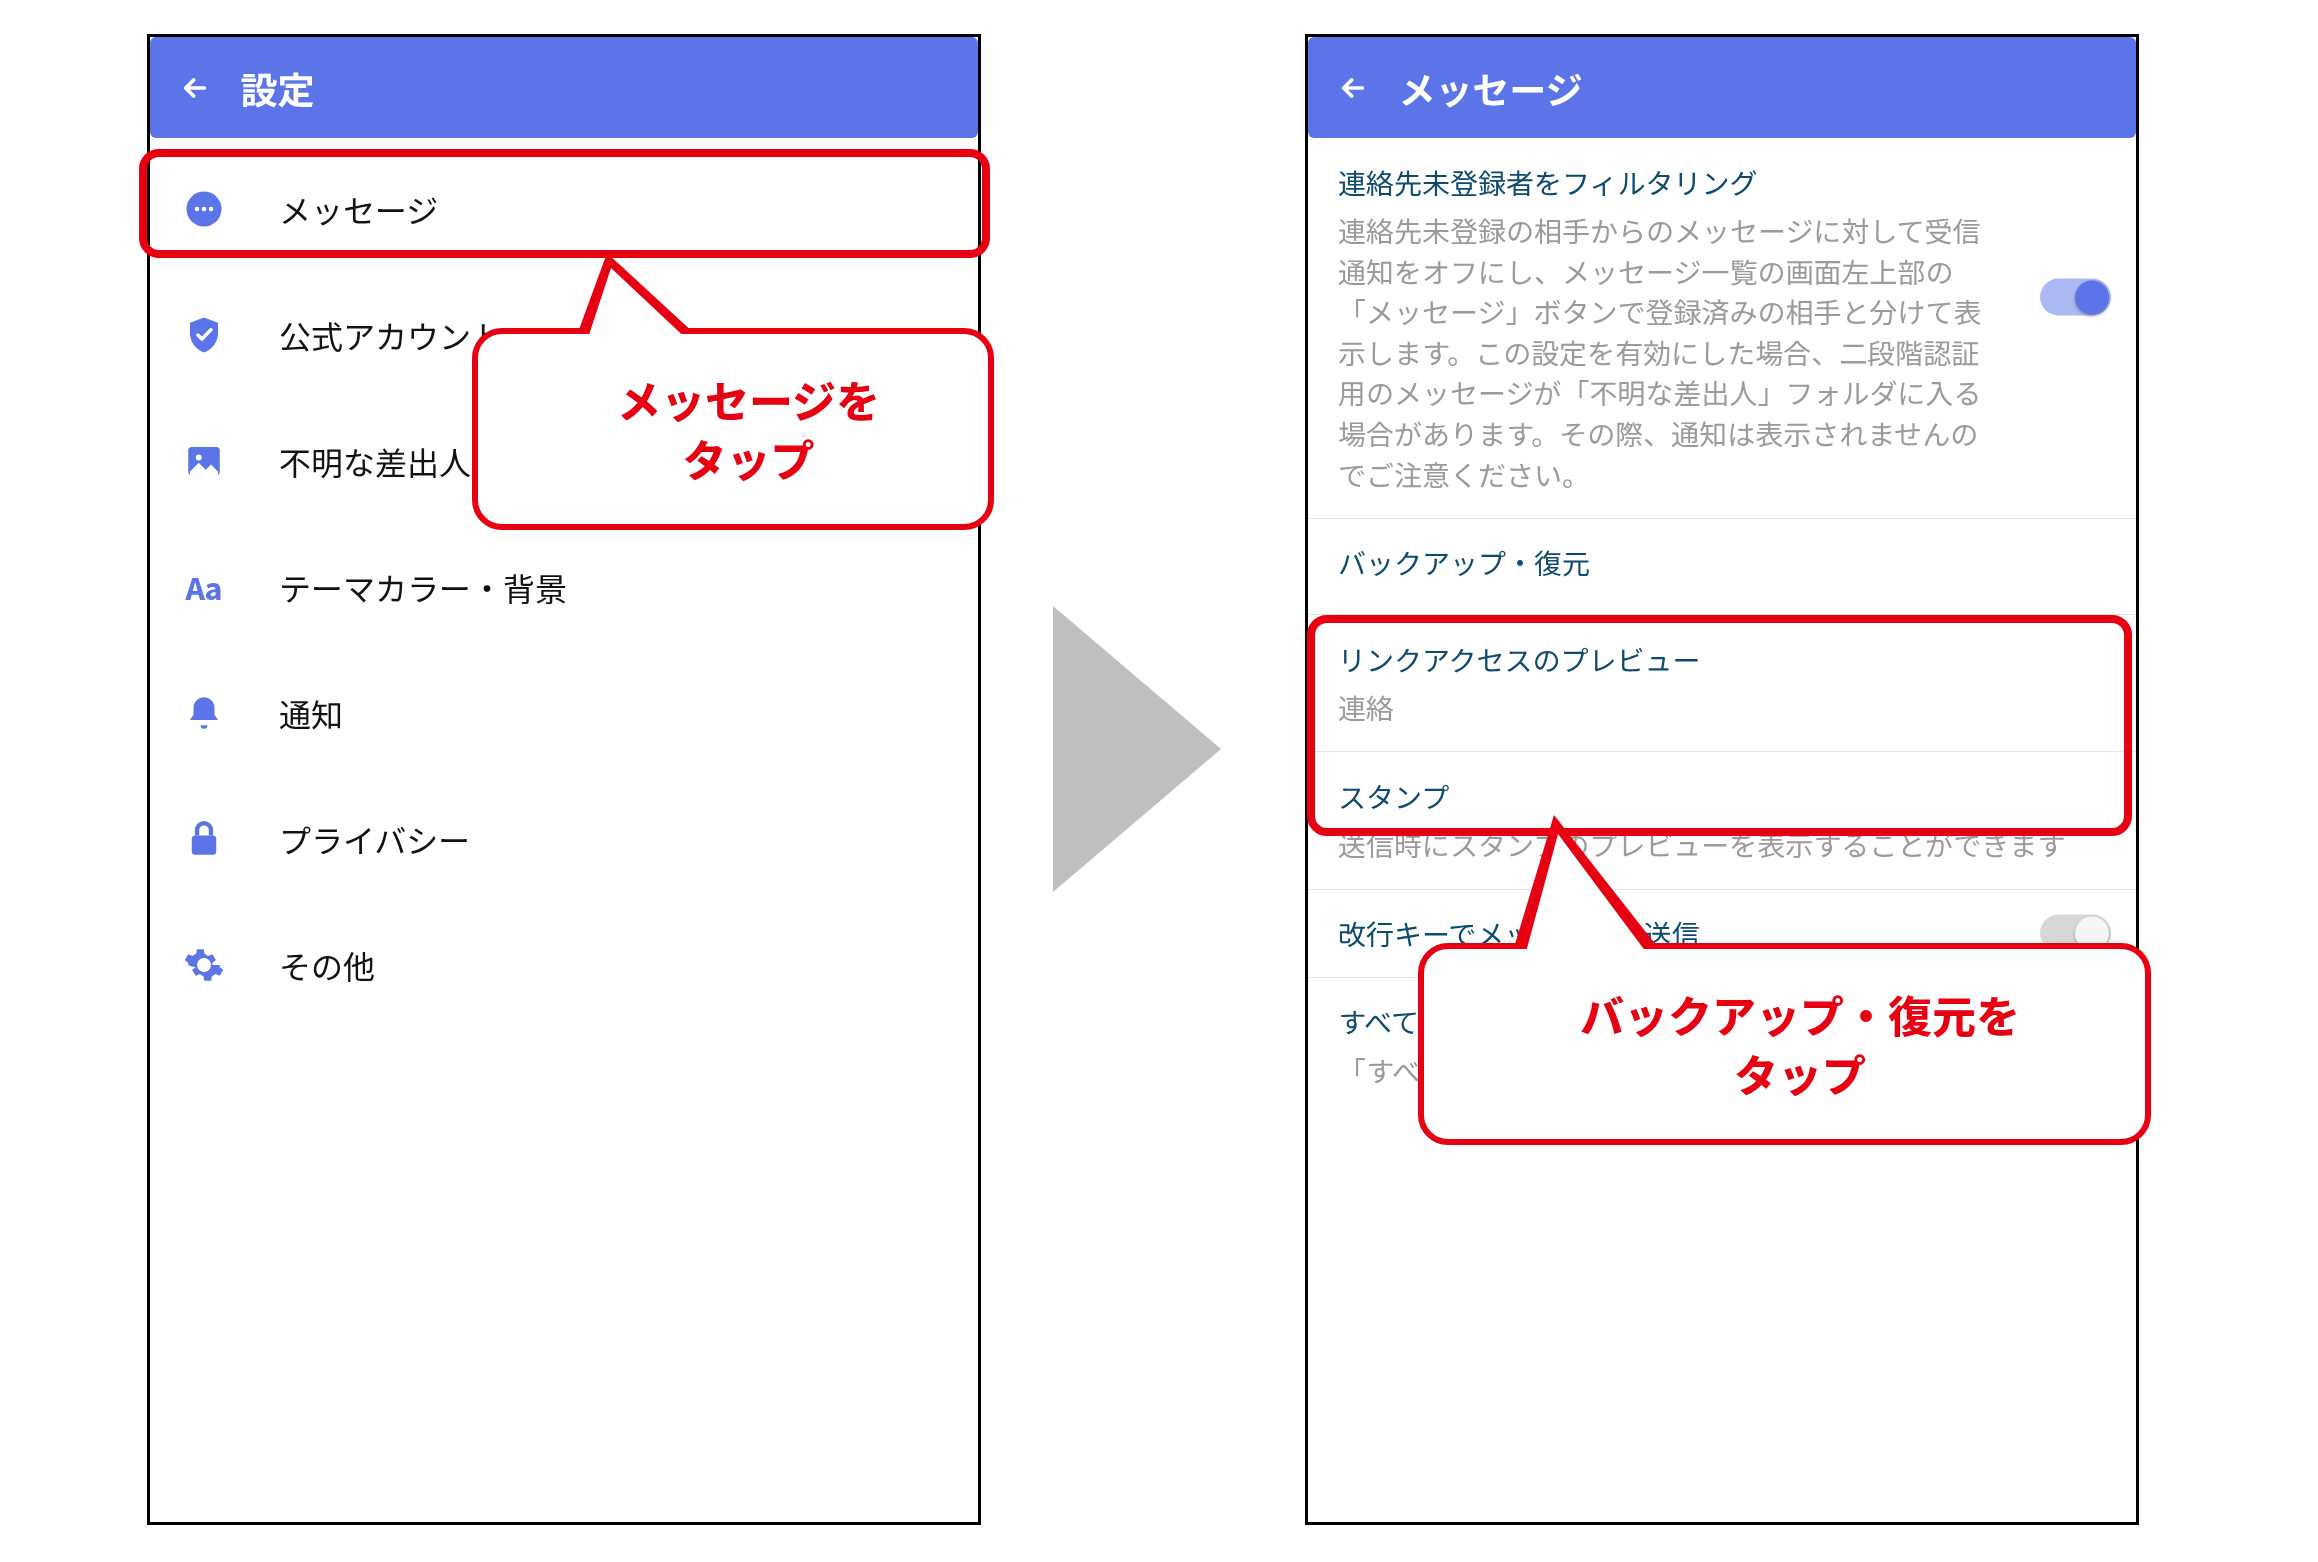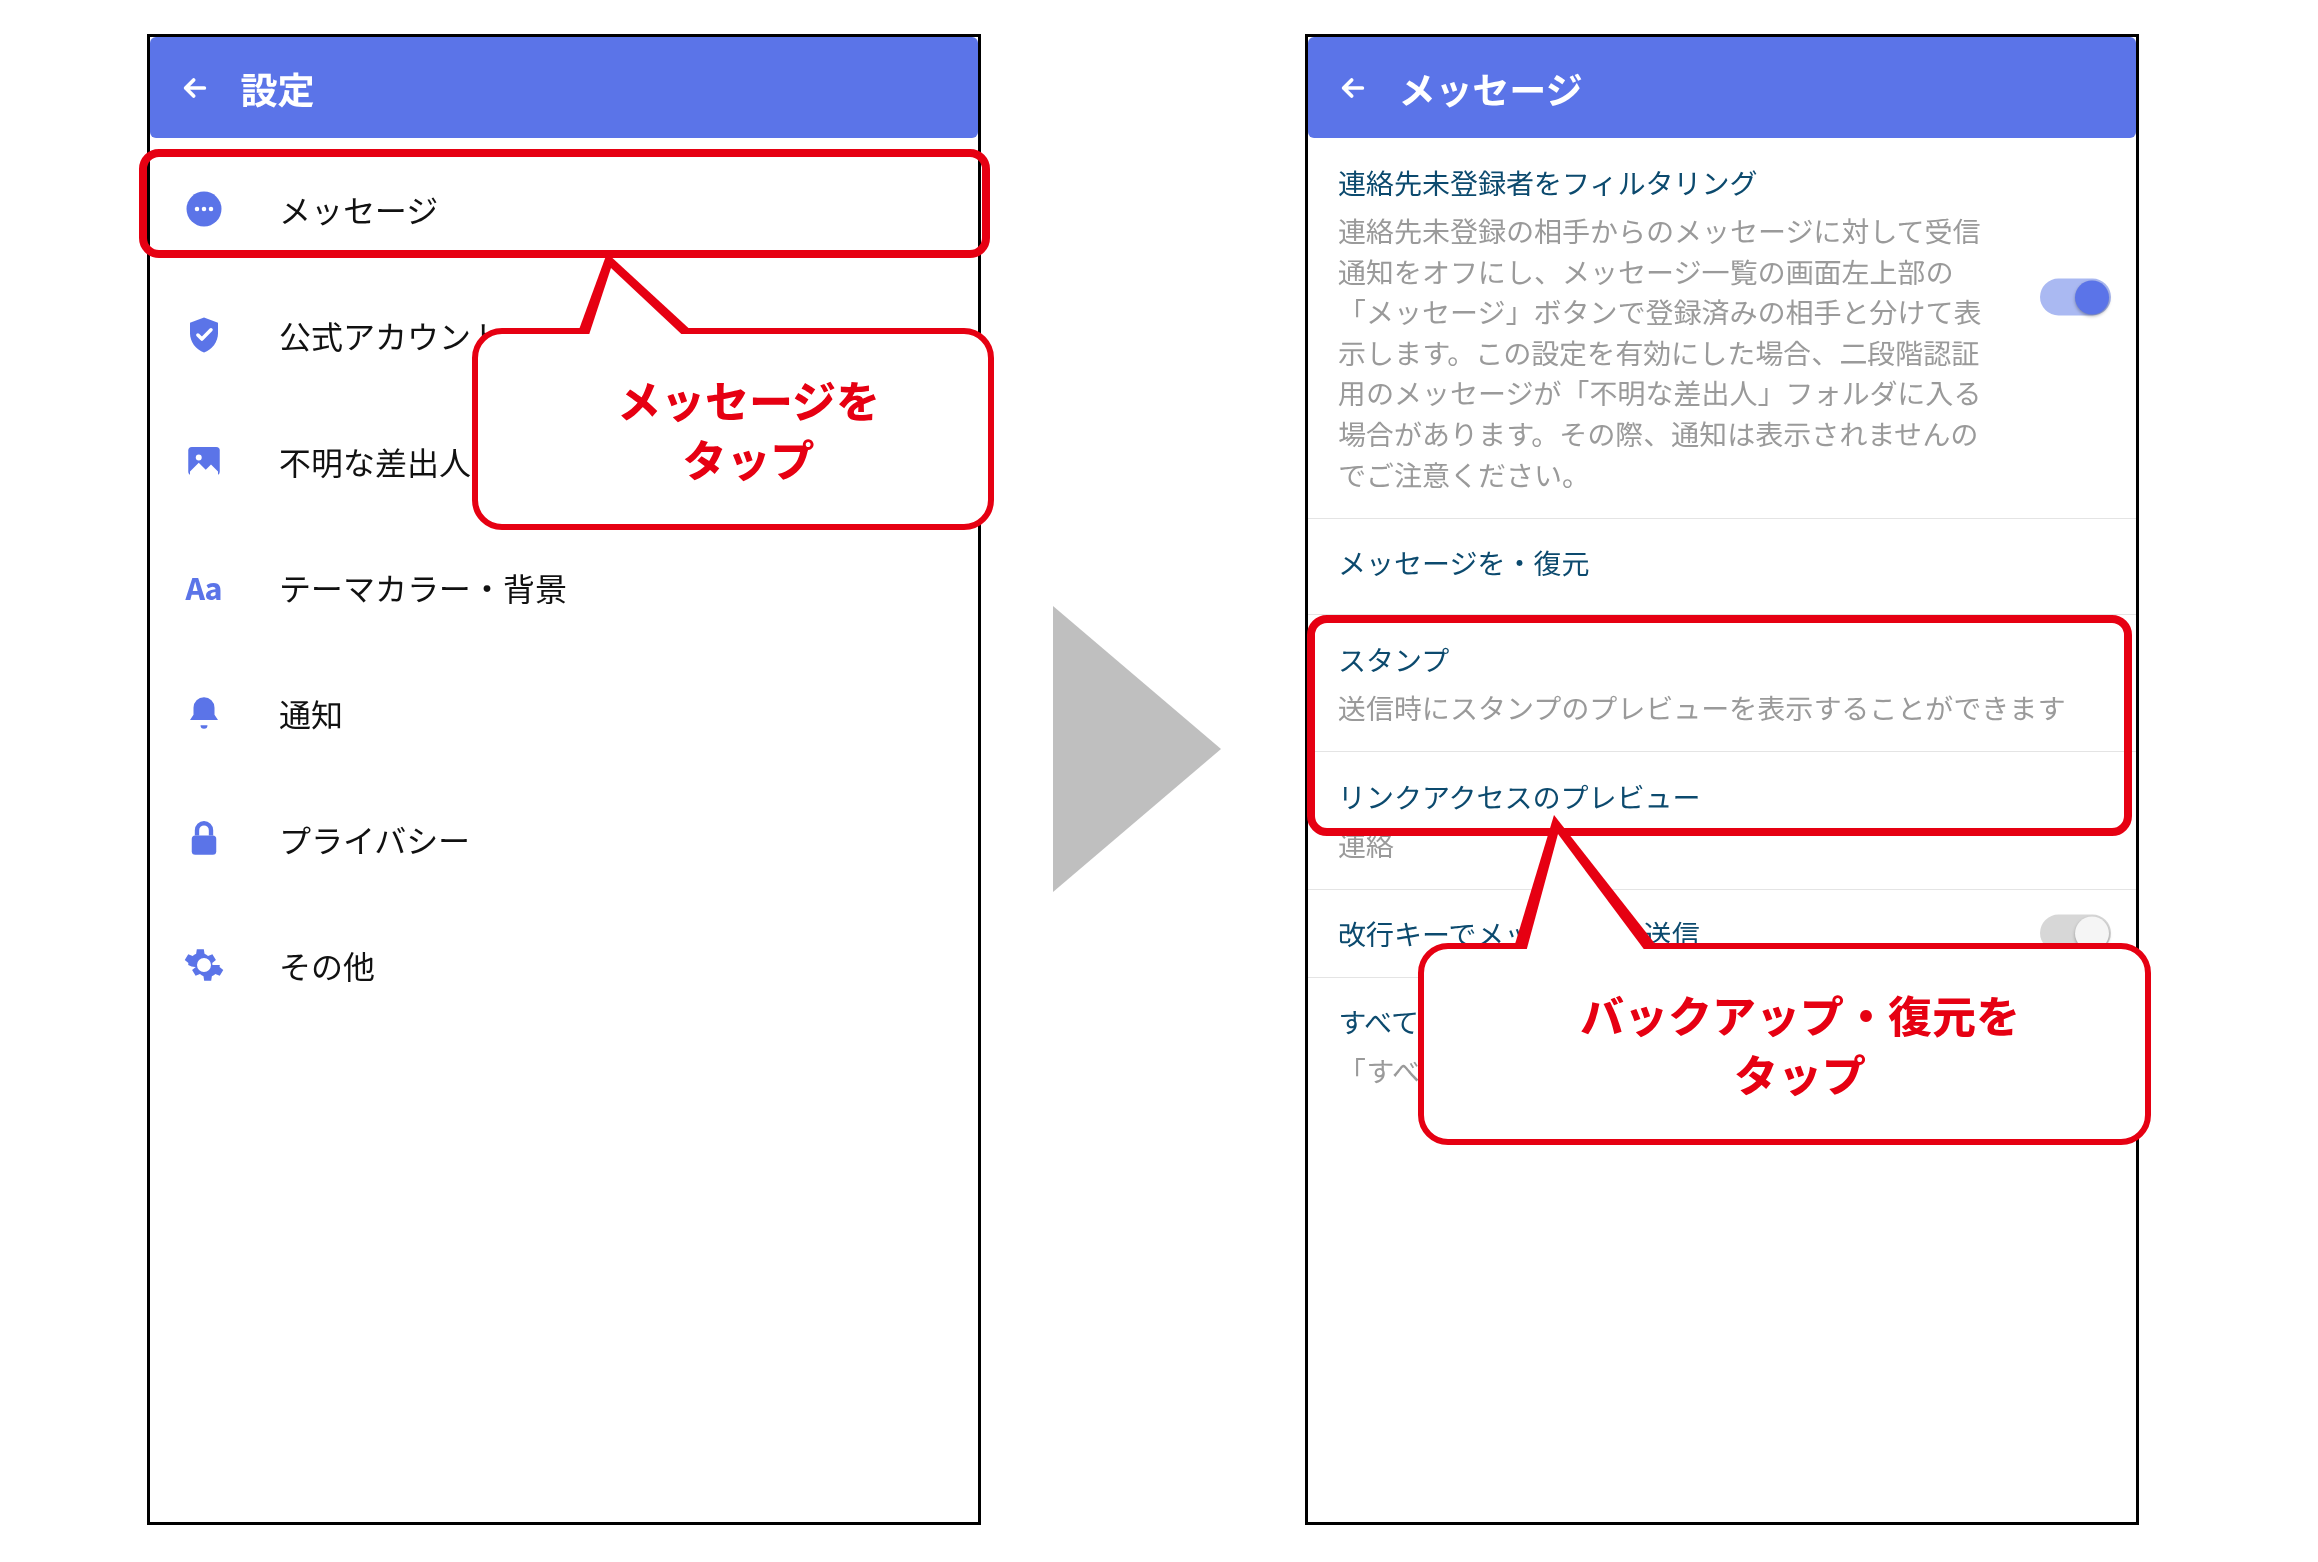--- a/index.html
+++ b/index.html
@@ -284,31 +284,31 @@
 
   <div class="settings-block filter">
     <div class="settings-title">連絡先未登録者をフィルタリング</div>
     <div class="settings-desc">連絡先未登録の相手からのメッセージに対して受信通知をオフにし、メッセージ一覧の画面左上部の「メッセージ」ボタンで登録済みの相手と分けて表示します。この設定を有効にした場合、二段階認証用のメッセージが「不明な差出人」フォルダに入る場合があります。その際、通知は表示されませんのでご注意ください。</div>
     <div class="toggle on">
         <div class="knob"></div>
       </div>
   </div>
 
   <div class="settings-block with-desc-short">
-    <div class="settings-title">メッセージを・復元</div>
+    <div class="settings-title">バックアップ・復元</div>
+  </div>
+
+  <div class="settings-block with-desc-short">
+    <div class="settings-title">リンクアクセスのプレビュー</div>
+    <div class="settings-desc">連絡</div>
   </div>
 
   <div class="settings-block with-desc-short">
     <div class="settings-title"><span>スタンプ</span></div>
     <div class="settings-desc">送信時にスタンプのプレビューを表示することができます</div>
-  </div>
-
-  <div class="settings-block with-desc-short">
-    <div class="settings-title">リンクアクセスのプレビュー</div>
-    <div class="settings-desc">連絡</div>
   </div>
 
   <div class="settings-block">
     <div class="settings-title" style="margin-bottom:0">改行キーでメッセージを送信</div>
     <div class="toggle off">
         <div class="knob"></div>
       </div>
   </div>
 
   <div class="settings-block last-visible">

